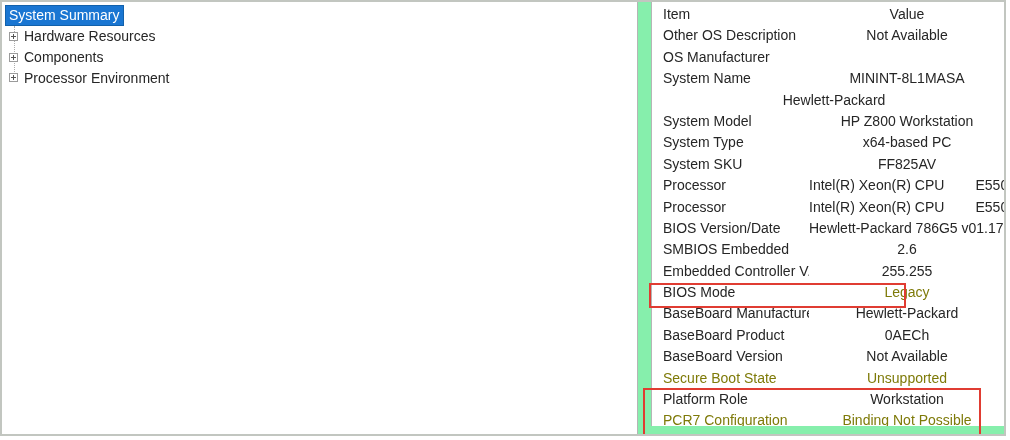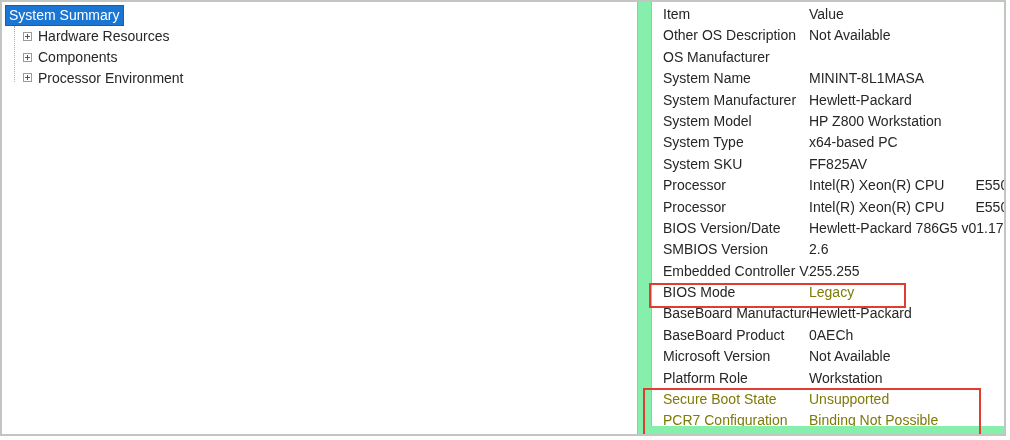--- a/index.html
+++ b/index.html
@@ -32,21 +32,21 @@
     margin-left:3px;
     padding:1px 4px 2px 3px;
     background:var(--sel,#1a76d2);
     border:1px solid #1261ab;
     color:#ffffff;
     line-height:16px;
   }
   .tree-item{
     height:20.7px;
     display:flex;align-items:center;
-    padding-left:21px;
+    padding-left:7px;
     position:relative;
   }
   .plusbox{
     width:9px;height:9px;flex:none;
     border:1px solid #9b9b9b;
     background:#fff;
     position:relative;
     margin-right:6px;
   }
   .plusbox::before{
@@ -64,21 +64,21 @@
     padding-top:2px;
     overflow:hidden;
   }
   .lrow{
     height:21.4px;line-height:21.4px;
     display:flex;
     padding-left:11px;
     white-space:pre;
   }
   .cell-item{width:146px;flex:none;overflow:hidden;}
-  .cell-value{flex:1;overflow:hidden;}
+  .cell-value{flex:1;overflow:hidden;text-align:center;}
   .hl{color:var(--hl,#7e7a08);}
   
   .ann{
     position:absolute;
     border:2px solid var(--red,#e03c32);
     background:transparent;
     pointer-events:none;
   }
   .ann-bios{left:647px;top:281px;width:257px;height:25px;}
   .ann-secureboot{left:641px;top:386px;width:338px;height:48px;}
@@ -109,35 +109,35 @@
 
   <div class="list-panel">
     <div class="lrow">
       <span class="cell-item">Item</span>
       <span class="cell-value">Value</span>
     </div>
     <div id="list-rows">
         <div class="lrow"><span class="cell-item">Other OS Description</span><span class="cell-value">Not Available</span></div>
         <div class="lrow"><span class="cell-item">OS Manufacturer</span></div>
         <div class="lrow"><span class="cell-item">System Name</span><span class="cell-value">MININT-8L1MASA</span></div>
-        <div class="lrow"><span class="cell-item">System Manufacturer</span><span class="cell-value">Hewlett-Packard</span></div>
+        <div class="lrow"><span class="cell-value">Hewlett-Packard</span></div>
         <div class="lrow"><span class="cell-item">System Model</span><span class="cell-value">HP Z800 Workstation</span></div>
         <div class="lrow"><span class="cell-item">System Type</span><span class="cell-value">x64-based PC</span></div>
         <div class="lrow"><span class="cell-item">System SKU</span><span class="cell-value">FF825AV</span></div>
         <div class="lrow"><span class="cell-item">Processor</span><span class="cell-value">Intel(R) Xeon(R) CPU        E5506</span></div>
         <div class="lrow"><span class="cell-item">Processor</span><span class="cell-value">Intel(R) Xeon(R) CPU        E5506</span></div>
         <div class="lrow"><span class="cell-item">BIOS Version/Date</span><span class="cell-value">Hewlett-Packard 786G5 v01.17, 8/</span></div>
-        <div class="lrow"><span class="cell-item">SMBIOS Version</span><span class="cell-value">2.6</span></div>
+        <div class="lrow"><span class="cell-item">SMBIOS Embedded</span><span class="cell-value">2.6</span></div>
         <div class="lrow"><span class="cell-item">Embedded Controller V...</span><span class="cell-value">255.255</span></div>
         <div class="lrow"><span class="cell-item">BIOS Mode</span><span class="cell-value hl">Legacy</span></div>
         <div class="lrow"><span class="cell-item">BaseBoard Manufacturer</span><span class="cell-value">Hewlett-Packard</span></div>
         <div class="lrow"><span class="cell-item">BaseBoard Product</span><span class="cell-value">0AECh</span></div>
-        <div class="lrow"><span class="cell-item">Microsoft Version</span><span class="cell-value">Not Available</span></div>
+        <div class="lrow"><span class="cell-item">BaseBoard Version</span><span class="cell-value">Not Available</span></div>
+        <div class="lrow"><span class="cell-item hl">Secure Boot State</span><span class="cell-value hl">Unsupported</span></div>
         <div class="lrow"><span class="cell-item">Platform Role</span><span class="cell-value">Workstation</span></div>
-        <div class="lrow"><span class="cell-item hl">Secure Boot State</span><span class="cell-value hl">Unsupported</span></div>
         <div class="lrow"><span class="cell-item hl">PCR7 Configuration</span><span class="cell-value hl">Binding Not Possible</span></div>
       </div>
   </div>
 
   <div class="ann ann-bios"></div>
   <div class="ann ann-secureboot"></div>
 
 </div>
 
 </body></html>

